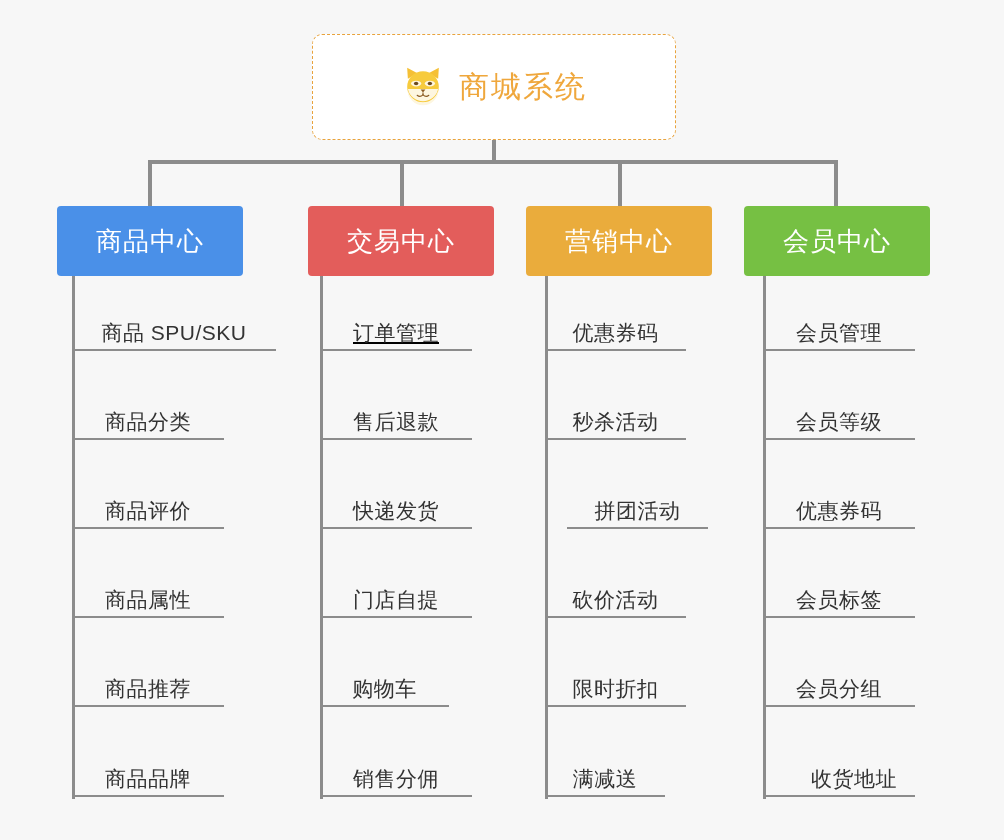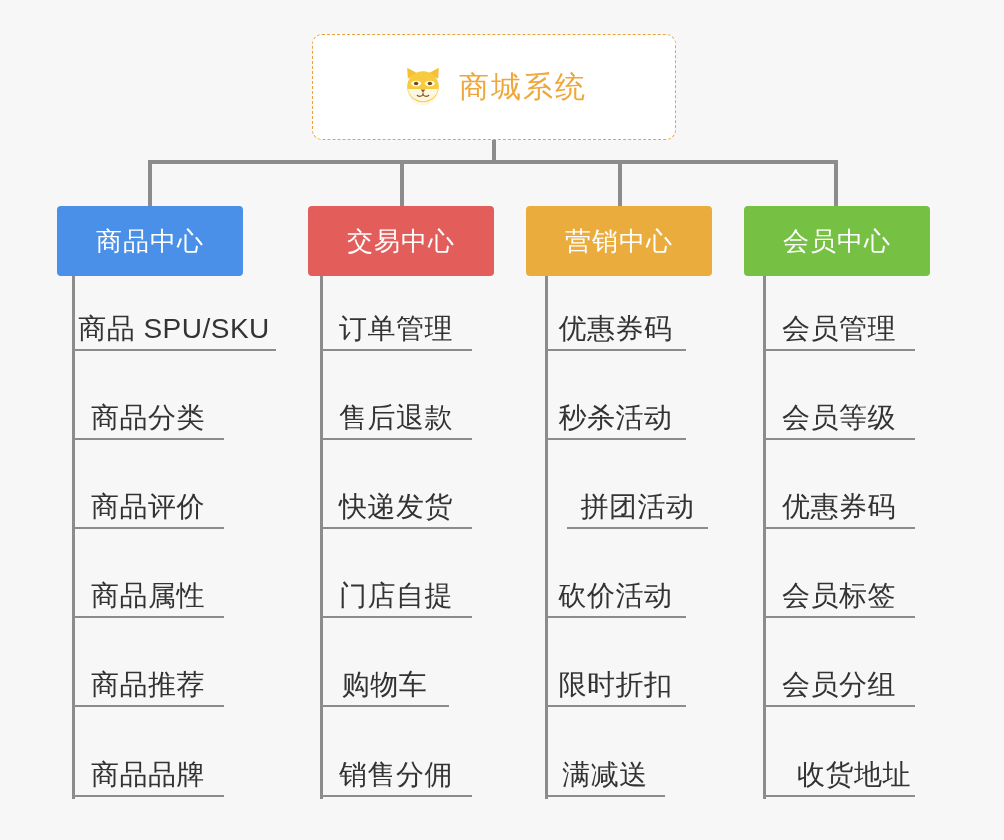--- a/index.html
+++ b/index.html
@@ -87,21 +87,21 @@
     height: 48px;
     box-sizing: border-box;
     border-bottom: 2px solid #8c8c8c;
     display: flex;
     align-items: flex-end;
     justify-content: center;
     padding: 0 6px 4px 6px;
     white-space: nowrap;
   }
   .leaf-label {
-    font-size: 28px;
+    font-size: 21px;
     color: #333333;
     line-height: 1.15;
     letter-spacing: 0.5px;
   }
 </style>
 </head>
 <body>
 
 <div id="mindmap">
 
@@ -168,21 +168,21 @@
   </div>
   <div class="leaf" style="left:72px; top:659px; width:152px;">
     <span class="leaf-label">商品推荐</span>
   </div>
   <div class="leaf" style="left:72px; top:749px; width:152px;">
     <span class="leaf-label">商品品牌</span>
   </div>
 
   <div class="spine" style="left:320px; top:276px; height:523px;"></div>
 
-  <div class="leaf" style="left:320px; top:303px; width:152px;">
+  <div class="leaf" style="left:320px; top:303px; width:152px;text-decoration:underline;">
     <span class="leaf-label">订单管理</span>
   </div>
   <div class="leaf" style="left:320px; top:392px; width:152px;">
     <span class="leaf-label">售后退款</span>
   </div>
   <div class="leaf" style="left:320px; top:481px; width:152px;">
     <span class="leaf-label">快递发货</span>
   </div>
   <div class="leaf" style="left:320px; top:570px; width:152px;">
     <span class="leaf-label">门店自提</span>

